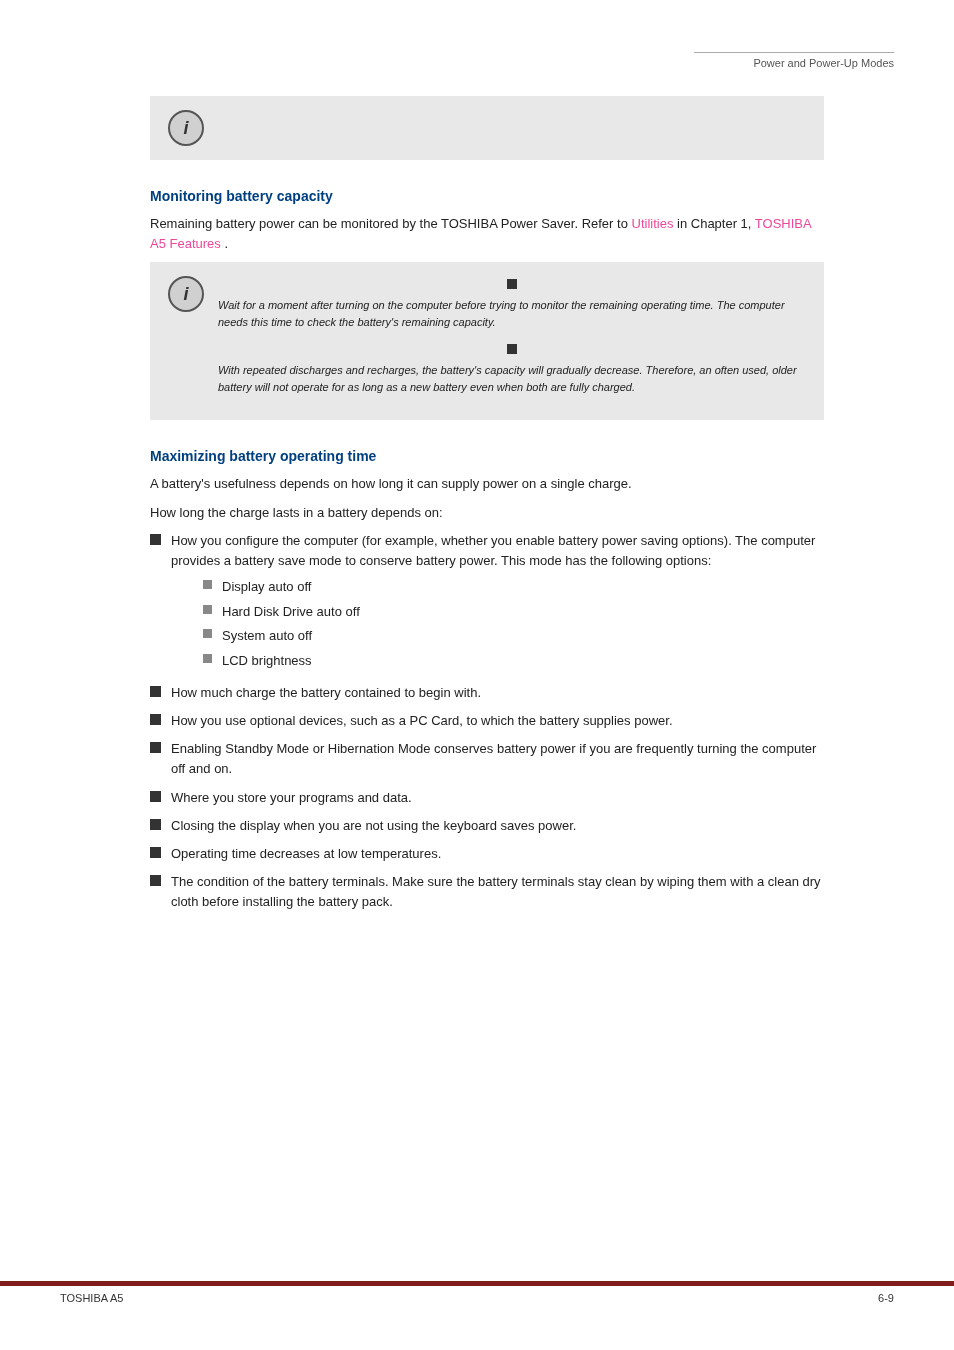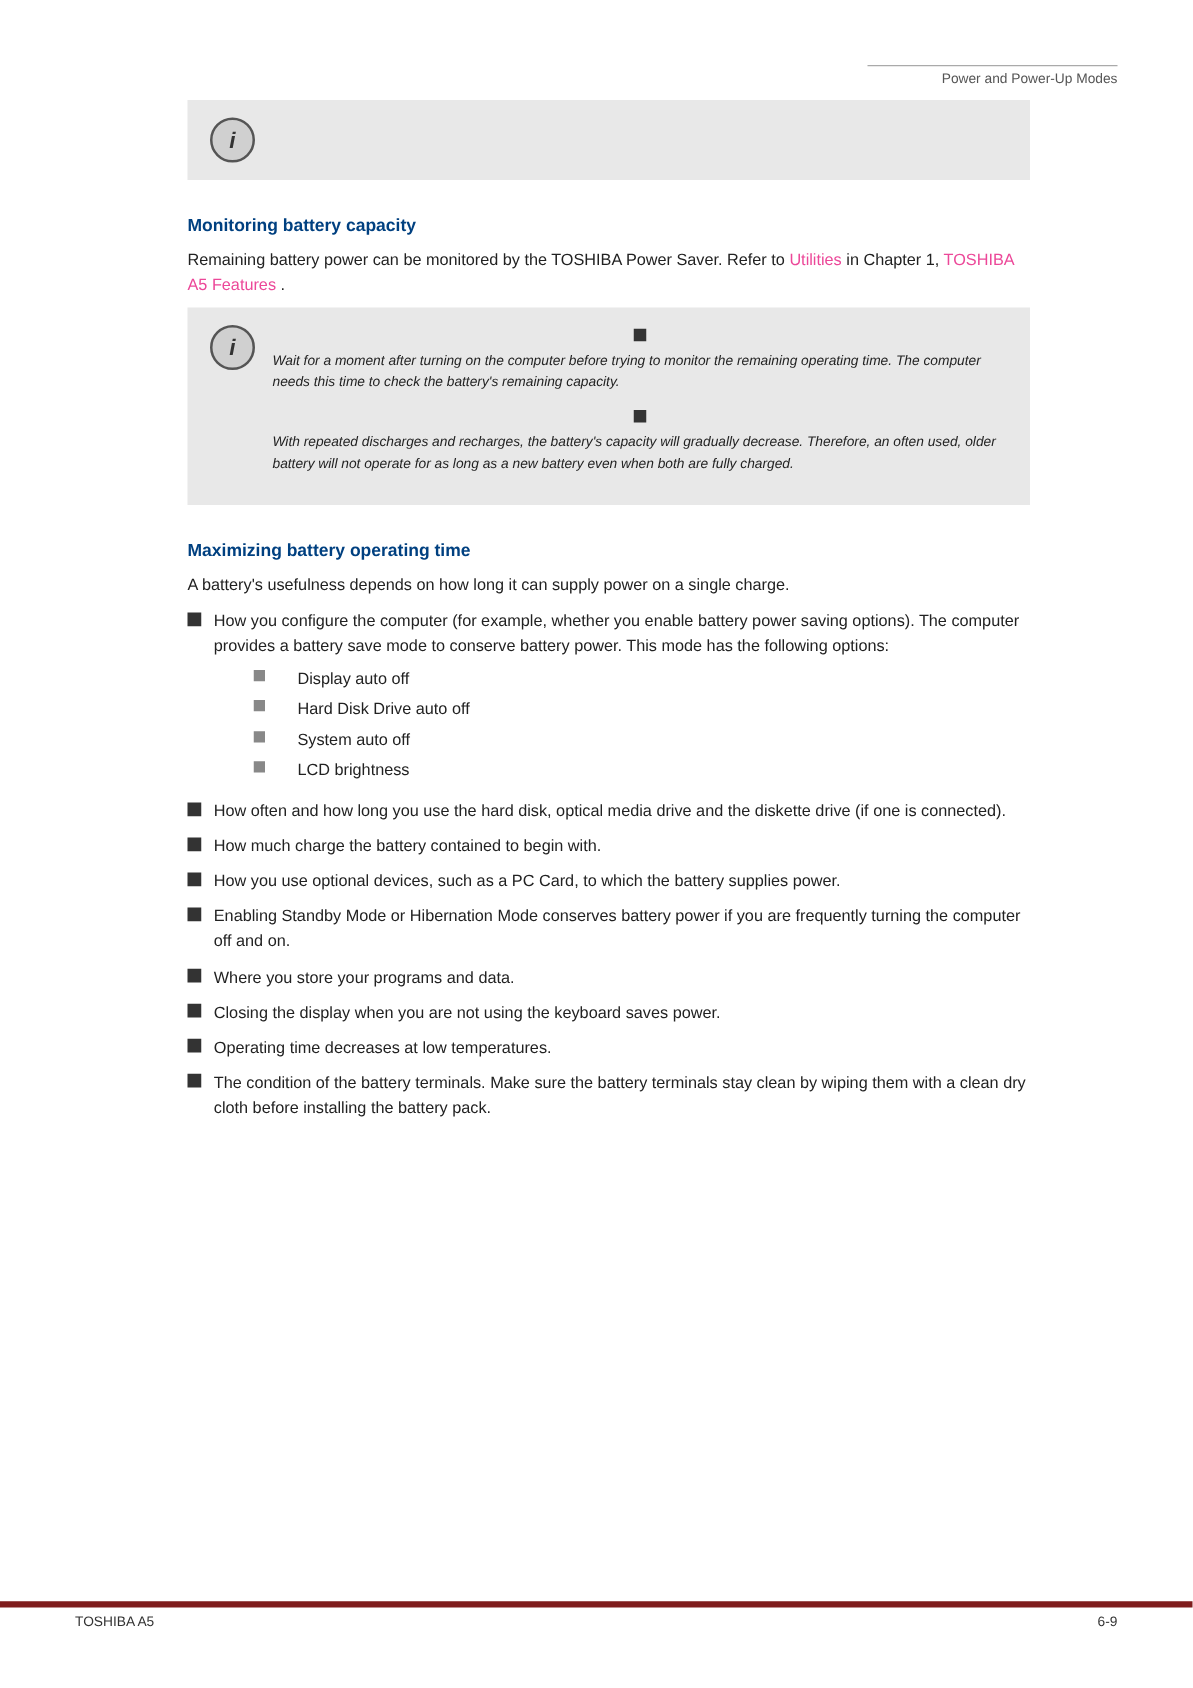--- a/index.html
+++ b/index.html
@@ -10,21 +10,21 @@
       background: #ffffff;
       font-family: Arial, Helvetica, sans-serif;
       font-size: 13px;
       color: #222;
       position: relative;
     }
 
     .page-container {
       width: 954px;
       min-height: 1350px;
-      padding: 0;
+      padding: 16px;
       position: relative;
     }
 
     
     .header-bar {
       position: absolute;
       top: 52px;
       right: 60px;
       font-size: 11px;
       color: #555;
@@ -164,21 +164,21 @@
     .sub-bullet-list {
       margin-left: 32px;
       margin-top: 6px;
       list-style: none;
       padding: 0;
     }
 
     .sub-bullet-list > li {
       display: flex;
       align-items: flex-start;
-      gap: 26px;
+      gap: 10px;
       margin-bottom: 5px;
       font-size: 13px;
       line-height: 1.5;
     }
 
     .sub-bullet-list > li .sq-sm {
       width: 9px;
       height: 9px;
       min-width: 9px;
       background: #888;
@@ -235,20 +235,21 @@
             <div class="bullet-square"></div>
             <span>With repeated discharges and recharges, the battery's capacity will gradually decrease. Therefore, an often used, older battery will not operate for as long as a new battery even when both are fully charged.</span>
           </div>
         </div>
       </div>
     </div>
 
     <div class="section-block">
       <h2 class="section-heading">Maximizing battery operating time</h2>
       <p class="para">A battery's usefulness depends on how long it can supply power on a  single charge.</p>
+      <p class="para">How long the charge lasts in a battery depends on:</p>
 
       <ul class="bullet-list">
 
         <li>
           <div class="sq"></div>
           <div>
             <span>How you configure the computer (for example, whether you enable battery power saving options). The computer provides a battery save mode to conserve battery power. This mode has the following options:</span>
             <ul class="sub-bullet-list">
               <li>
                 <div class="sq-sm"></div>
@@ -263,24 +264,20 @@
                 <span>System auto off</span>
               </li>
               <li>
                 <div class="sq-sm"></div>
                 <span>LCD brightness</span>
               </li>
             </ul>
           </div>
         </li>
 
-        <li>
-          <div class="sq"></div>
-          <span>How often and how long you use the hard disk, optical media drive and the diskette drive (if one is connected).</span>
-        </li>
 
         <li>
           <div class="sq"></div>
           <span>How much charge the battery contained to begin with.</span>
         </li>
 
         <li>
           <div class="sq"></div>
           <span>How you use optional devices, such as a PC Card, to which the battery supplies power.</span>
         </li>

